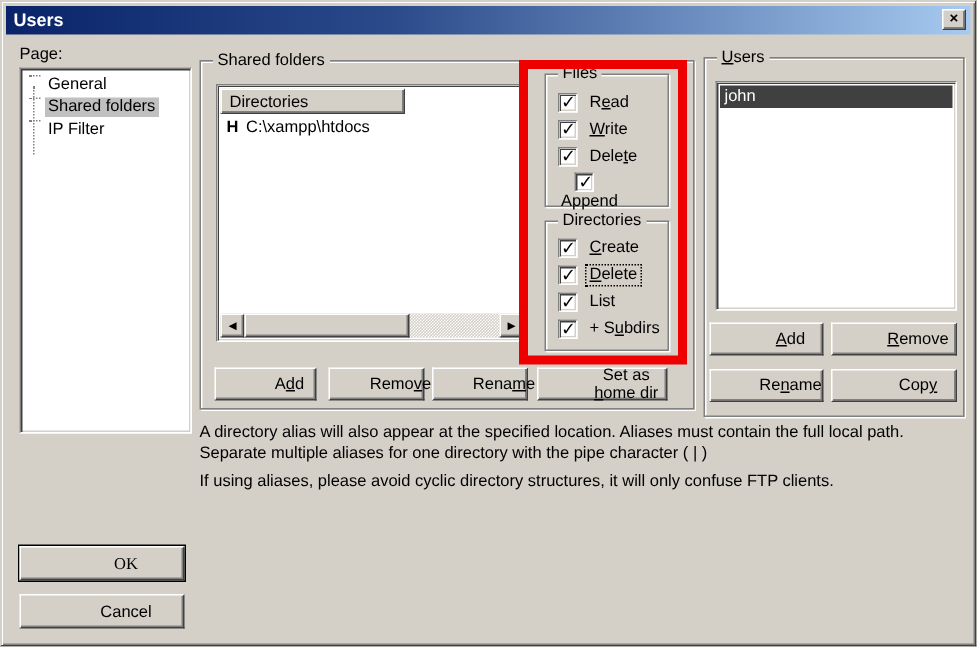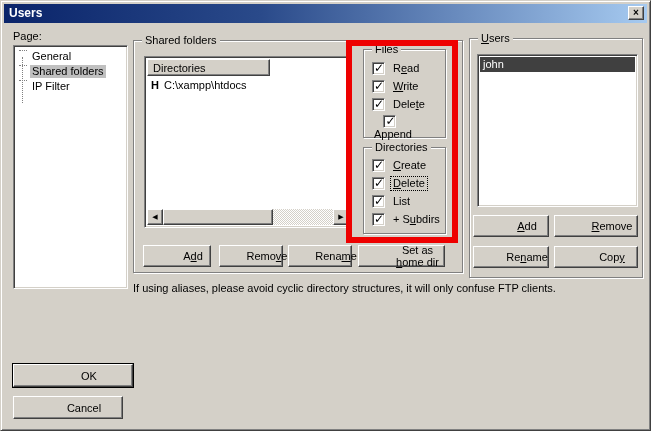--- a/index.html
+++ b/index.html
@@ -210,23 +210,24 @@
     <span><u>R</u>emove</span>
   </div>
 <div class="btn" style="left:473px;top:246px;width:76px;height:22px;">
     <span>Re<u>n</u>ame</span>
   </div>
 <div class="btn" style="left:554px;top:246px;width:84px;height:22px;">
     <span>Cop<u>y</u></span>
   </div>
 
 <div class="info">
+  <p>A directory alias will also appear at the specified location. Aliases must contain the full local path. Separate multiple aliases for one directory with the pipe character ( | )</p>
   <p>If using aliases, please avoid cyclic directory structures, it will only confuse FTP clients.</p>
 </div>
 
-<div class="btn default" style="left:13px;top:364px;width:120px;height:23px;">
+<div class="btn default" style="left:13px;top:364px;width:110px;height:23px;font-family:Liberation Serif, serif;">
     <span>OK</span>
   </div>
 <div class="btn" style="left:13px;top:396px;width:110px;height:23px;">
     <span>Cancel</span>
   </div>
 
 <div class="annotation"></div>
 
 </body></html>

